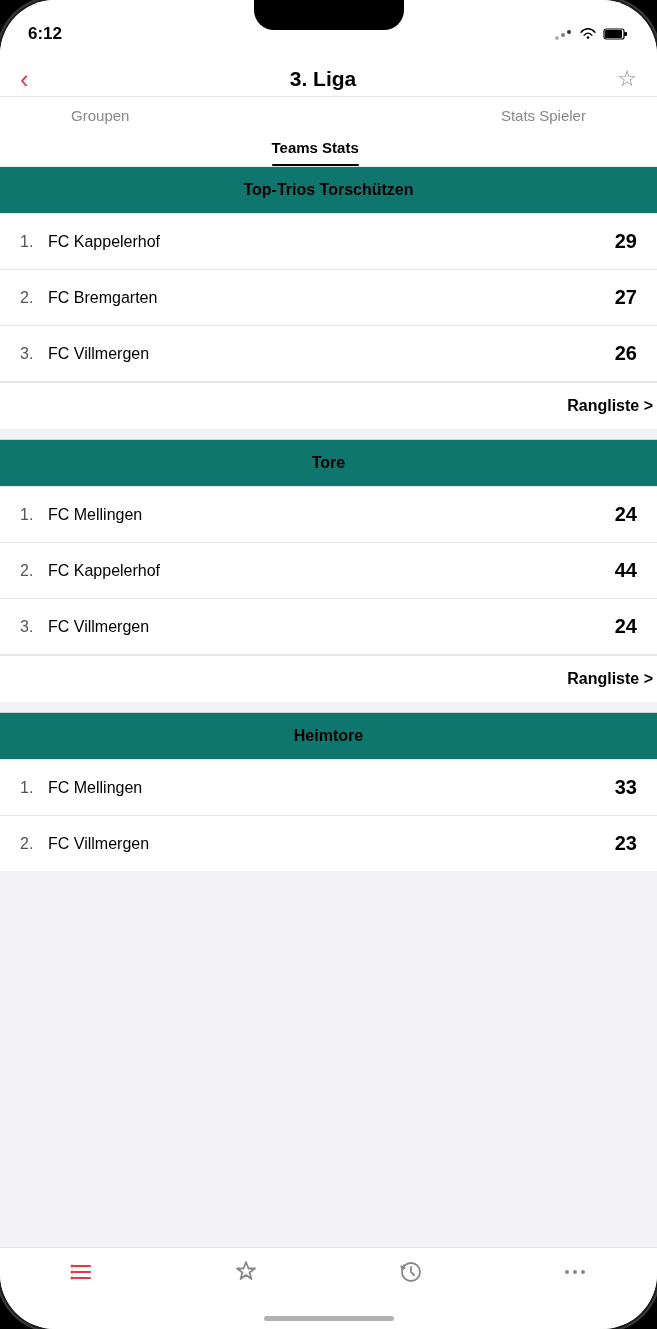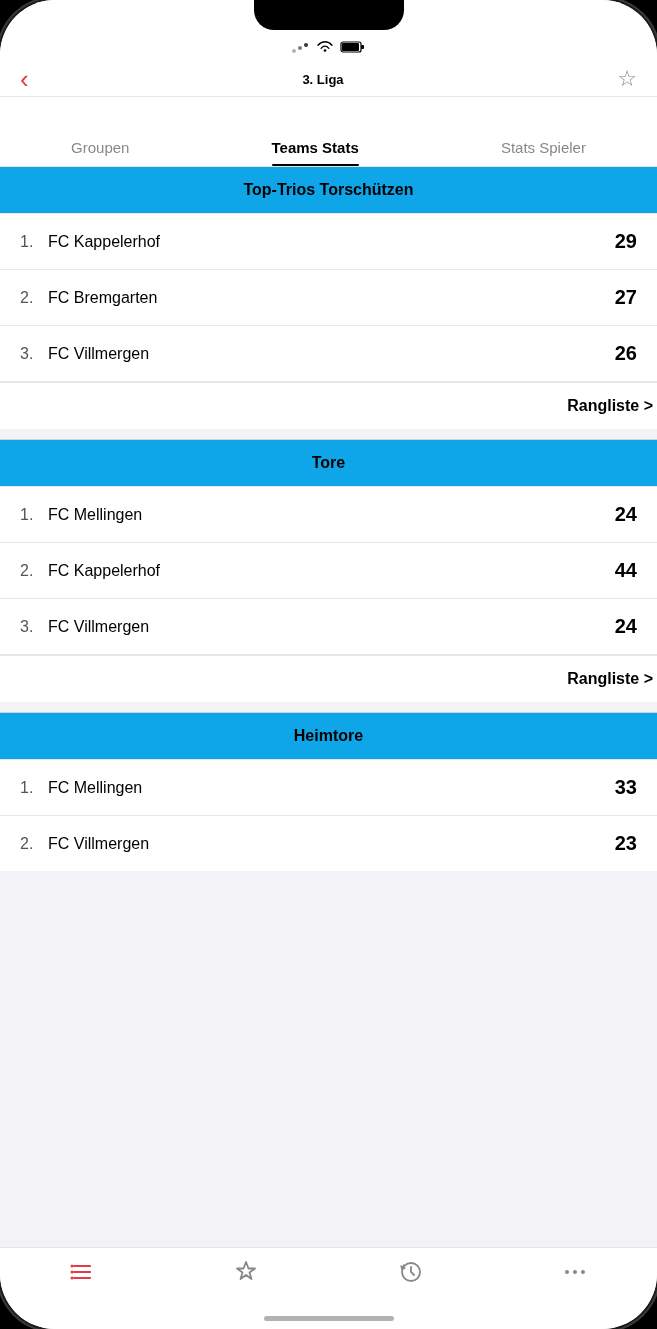--- a/index.html
+++ b/index.html
@@ -26,21 +26,20 @@
 
     
     .status-bar {
       background: #fff;
       height: 54px;
       display: flex;
       align-items: center;
       justify-content: space-between;
       padding: 14px 28px 0 28px;
       position: relative;
-      flex-direction: column;
     }
 
     .notch {
       position: absolute;
       top: 0;
       left: 50%;
       transform: translateX(-50%);
       width: 150px;
       height: 30px;
       background: #000;
@@ -78,40 +77,39 @@
     .nav-back {
       color: #e63946;
       font-size: 24px;
       font-weight: 300;
       cursor: pointer;
       padding: 4px 8px 4px 0;
       line-height: 1;
     }
 
     .nav-title {
-      font-size: 13px;
+      font-size: 21px;
       font-weight: 600;
       color: #000;
       text-align: center;
     }
 
     .nav-star {
       color: #888;
       font-size: 22px;
       padding: 4px 0 4px 8px;
     }
 
     
     .tabs {
       background: #fff;
       display: flex;
       justify-content: space-around;
       padding: 10px 0 0 0;
       border-bottom: 1px solid #e5e5ea;
-      align-items: flex-end;
     }
 
     .tab {
       font-size: 15px;
       color: #888;
       padding-bottom: 10px;
       cursor: pointer;
       position: relative;
     }
 
@@ -139,21 +137,21 @@
       background: #f2f2f7;
     }
 
     
     .section {
       background: #fff;
       margin-bottom: 10px;
     }
 
     .section-header {
-      background: #0ea5e9;
+      background: #0f766e;
       padding: 14px 20px;
       font-size: 16px;
       font-weight: 700;
       color: #000;
       text-align: center;
       border-bottom: 1px solid #e5e5ea;
     }
 
     .stat-row {
       display: flex;

